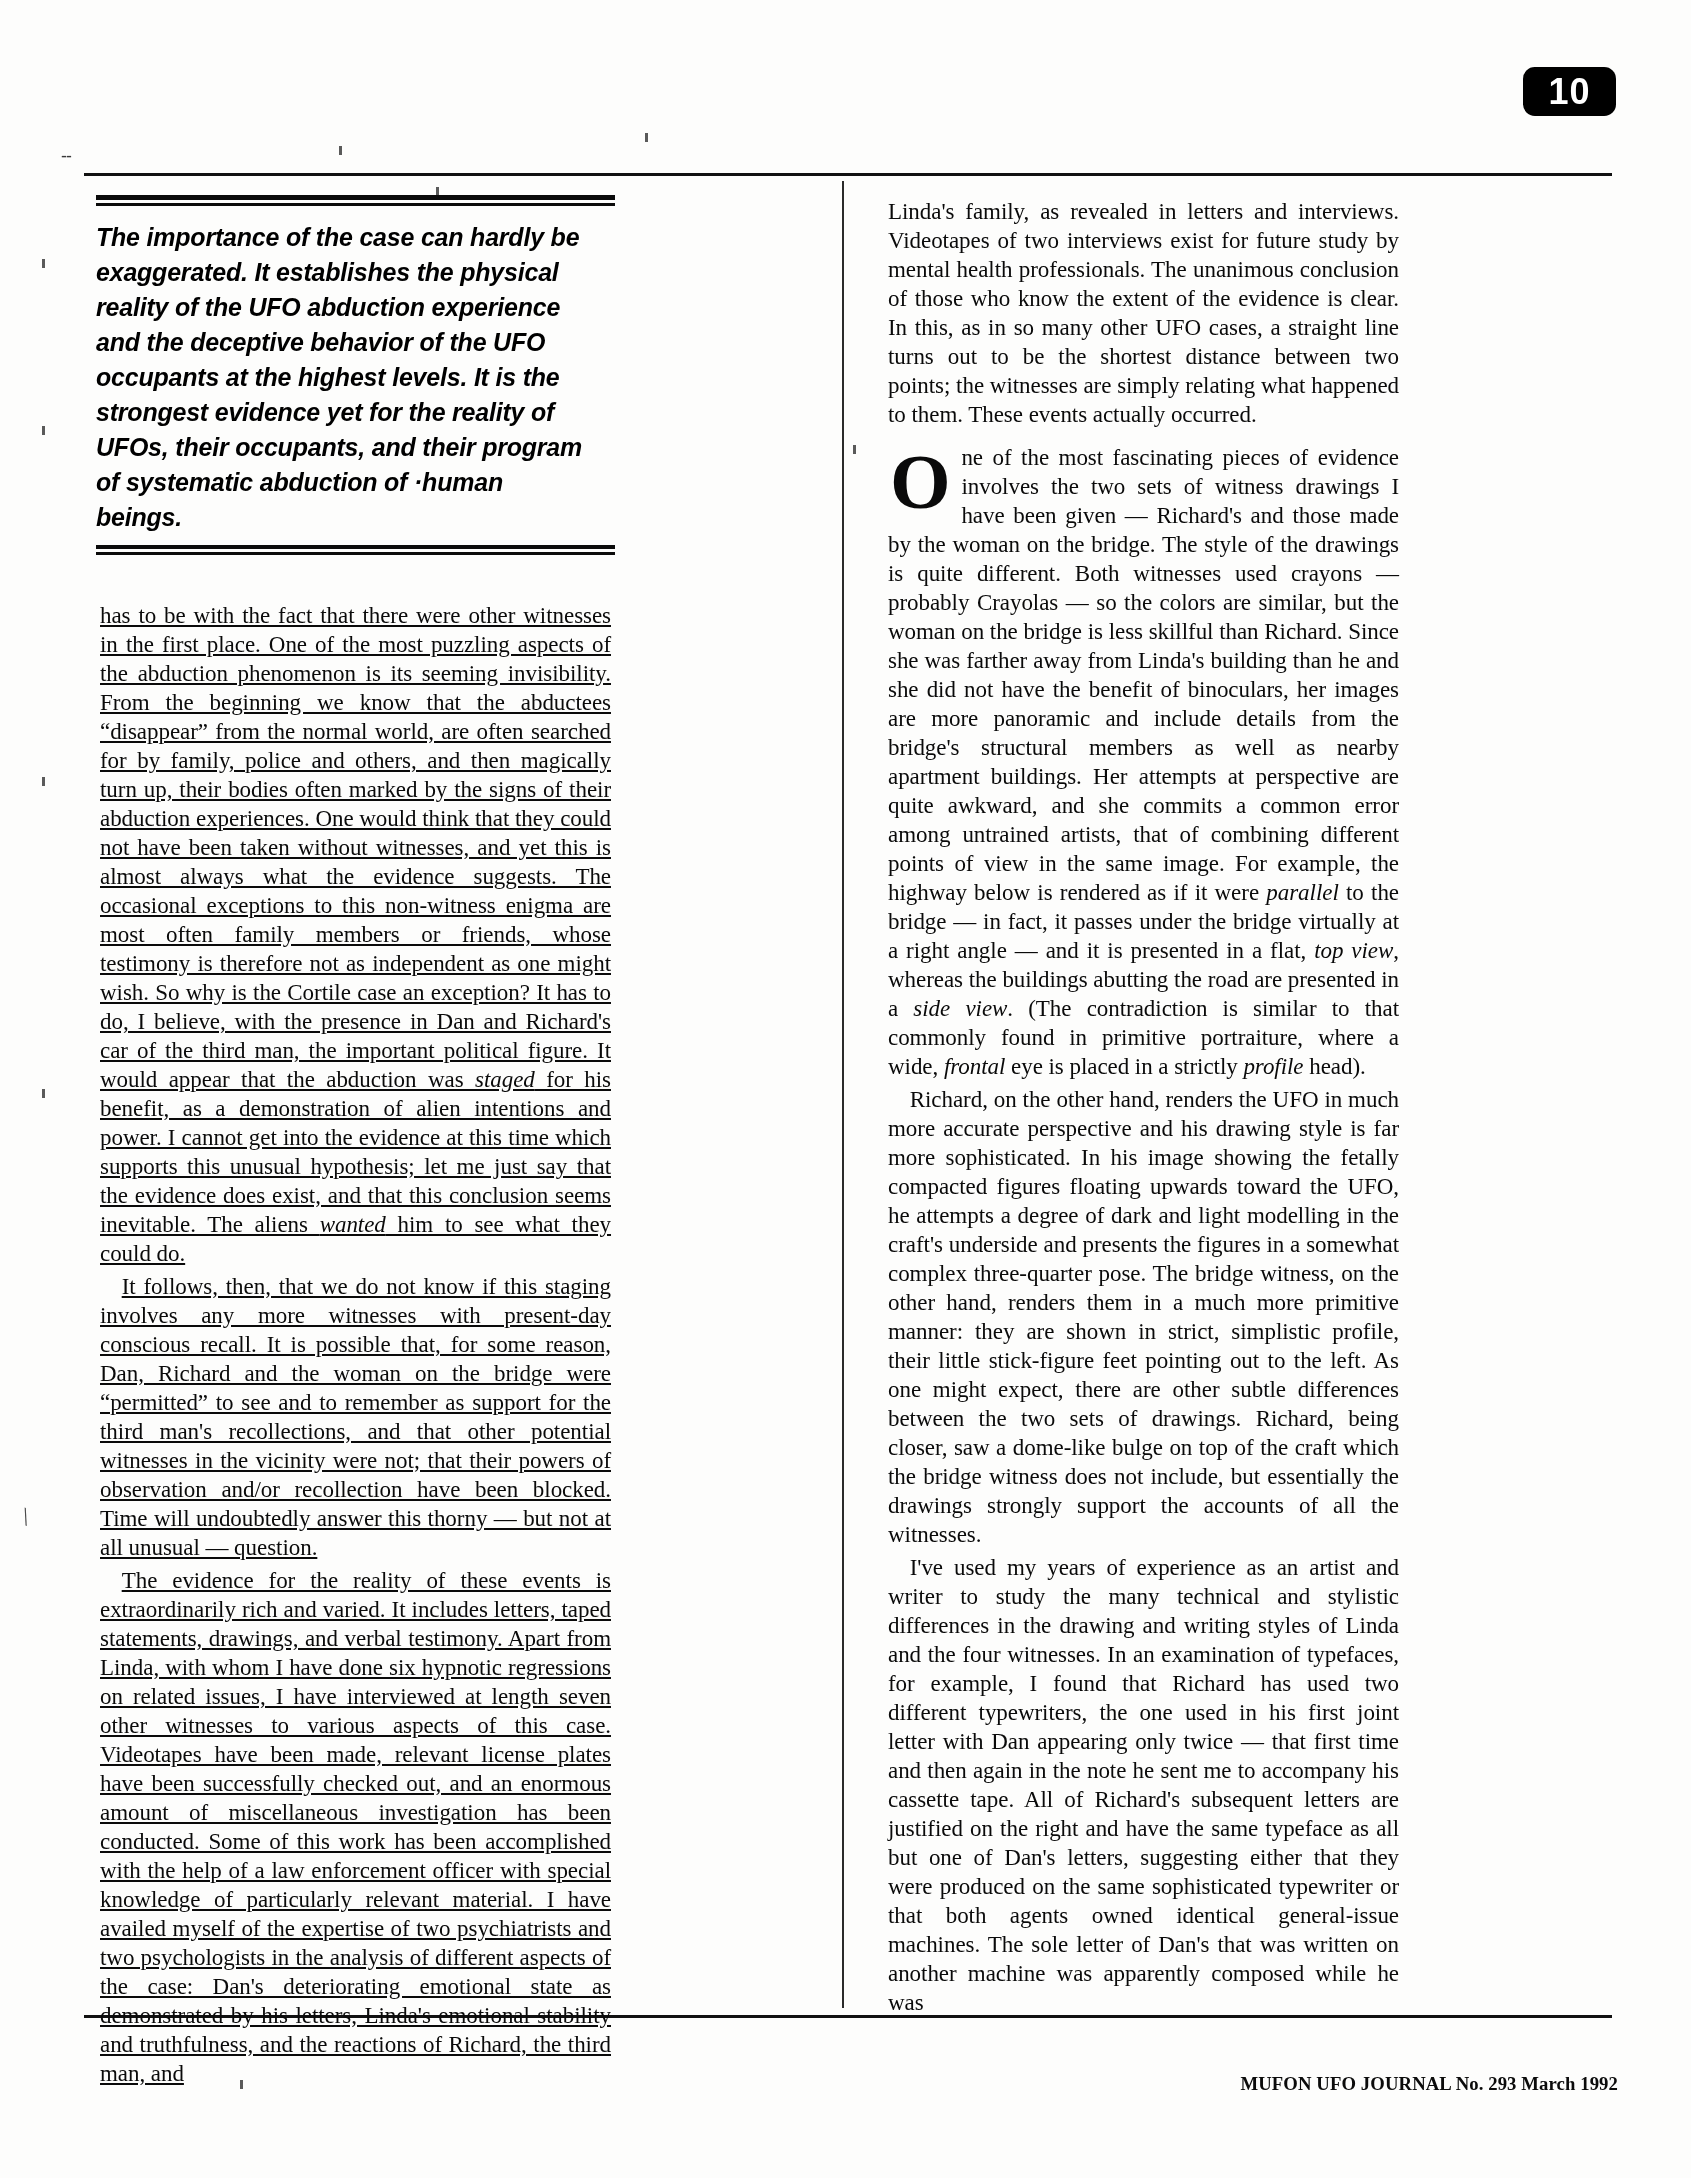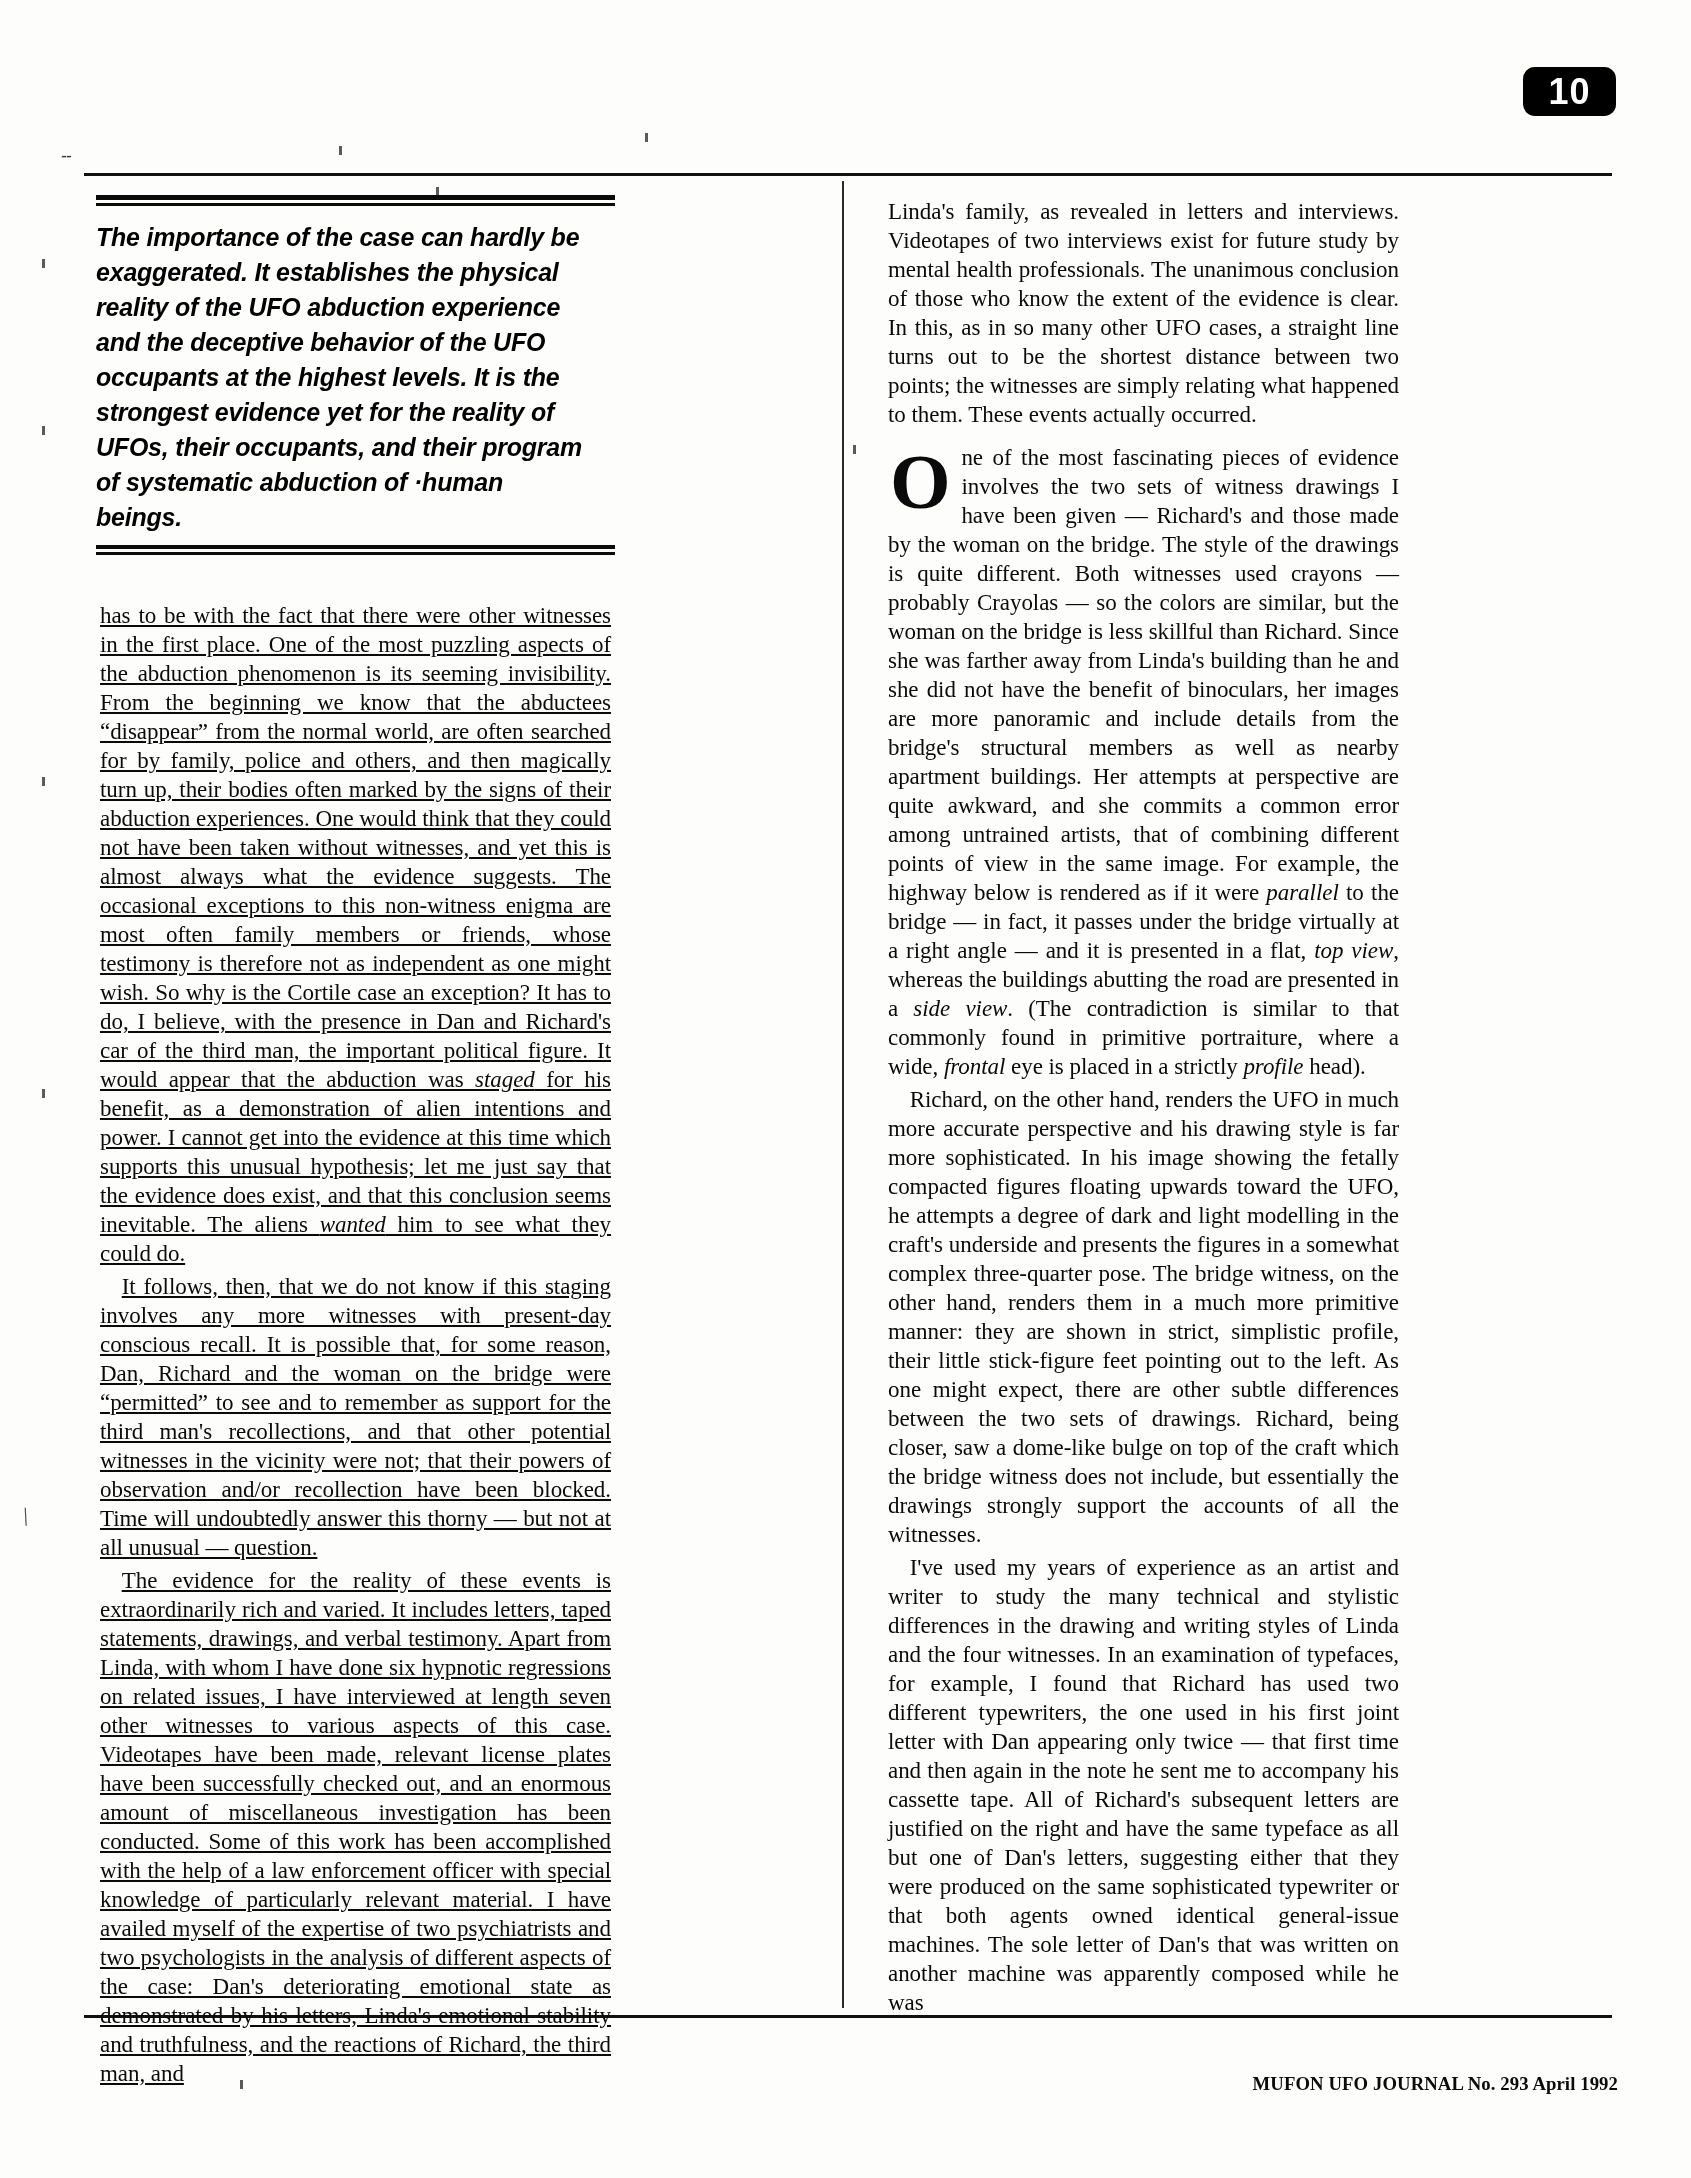--- a/index.html
+++ b/index.html
@@ -211,16 +211,16 @@
 
       <p class="dropcap-para noindent" style="margin-top:13.8px;">
         <span class="dropcap">O</span><span id="rp-drop">ne of the most fascinating pieces of evidence involves the two sets of witness drawings I have been given — Richard's and those made by the woman on the bridge. The style of the drawings is quite different. Both witnesses used crayons — probably Crayolas — so the colors are similar, but the woman on the bridge is less skillful than Richard. Since she was farther away from Linda's building than he and she did not have the benefit of binoculars, her images are more panoramic and include details from the bridge's structural members as well as nearby apartment buildings. Her attempts at perspective are quite awkward, and she commits a common error among untrained artists, that of combining different points of view in the same image. For example, the highway below is rendered as if it were <i>parallel</i> to the bridge — in fact, it passes under the bridge virtually at a right angle — and it is presented in a flat, <i>top view</i>, whereas the buildings abutting the road are presented in a <i>side view</i>. (The contradiction is similar to that commonly found in primitive portraiture, where a wide, <i>frontal</i> eye is placed in a strictly <i>profile</i> head).</span>
       </p>
 
       <p class="indent" id="rp1">Richard, on the other hand, renders the UFO in much more accurate perspective and his drawing style is far more sophisticated. In his image showing the fetally compacted figures floating upwards toward the UFO, he attempts a degree of dark and light modelling in the craft's underside and presents the figures in a somewhat complex three-quarter pose. The bridge witness, on the other hand, renders them in a much more primitive manner: they are shown in strict, simplistic profile, their little stick-figure feet pointing out to the left. As one might expect, there are other subtle differences between the two sets of drawings. Richard, being closer, saw a dome-like bulge on top of the craft which the bridge witness does not include, but essentially the drawings strongly support the accounts of all the witnesses.</p>
       <p class="indent" id="rp2">I've used my years of experience as an artist and writer to study the many technical and stylistic differences in the drawing and writing styles of Linda and the four witnesses. In an examination of typefaces, for example, I found that Richard has used two different typewriters, the one used in his first joint letter with Dan appearing only twice — that first time and then again in the note he sent me to accompany his cassette tape. All of Richard's subsequent letters are justified on the right and have the same typeface as all but one of Dan's letters, suggesting either that they were produced on the same sophisticated typewriter or that both agents owned identical general-issue machines. The sole letter of Dan's that was written on another machine was apparently composed while he was</p>
     </div>
   </div>
 
-  <div class="footer">MUFON UFO JOURNAL  No. 293 April 1992</div>
+  <div class="footer">MUFON UFO JOURNAL  No. 293 March 1992</div>
 
 </div>
 
 
 </body></html>

